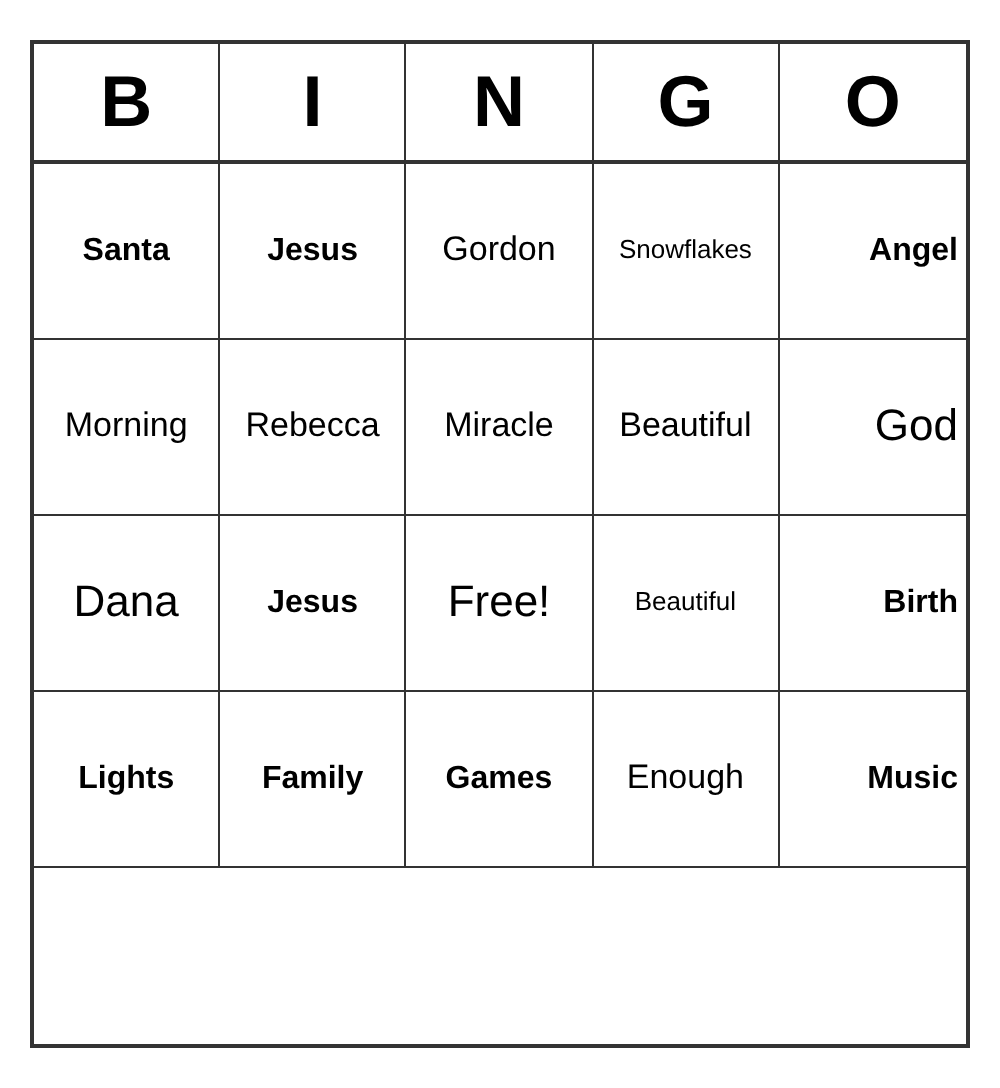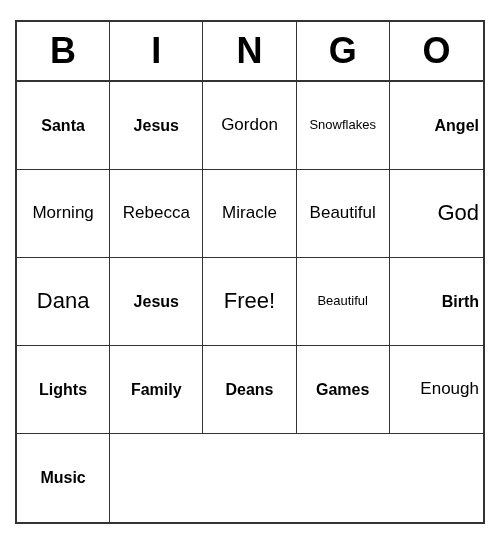--- a/index.html
+++ b/index.html
@@ -150,23 +150,20 @@
       <div class="bingo-cell">
         <span class="cell-text size-lg">Birth</span>
       </div>
       <div class="bingo-cell">
         <span class="cell-text size-lg">Lights</span>
       </div>
       <div class="bingo-cell">
         <span class="cell-text size-lg">Family</span>
       </div>
       <div class="bingo-cell">
-        <span class="cell-text size-lg">Deans</span>
-      </div>
-      <div class="bingo-cell">
         <span class="cell-text size-lg">Games</span>
       </div>
       <div class="bingo-cell">
         <span class="cell-text size-md">Enough</span>
       </div>
       <div class="bingo-cell">
         <span class="cell-text size-lg">Music</span>
       </div>
     </div>
 </div>

